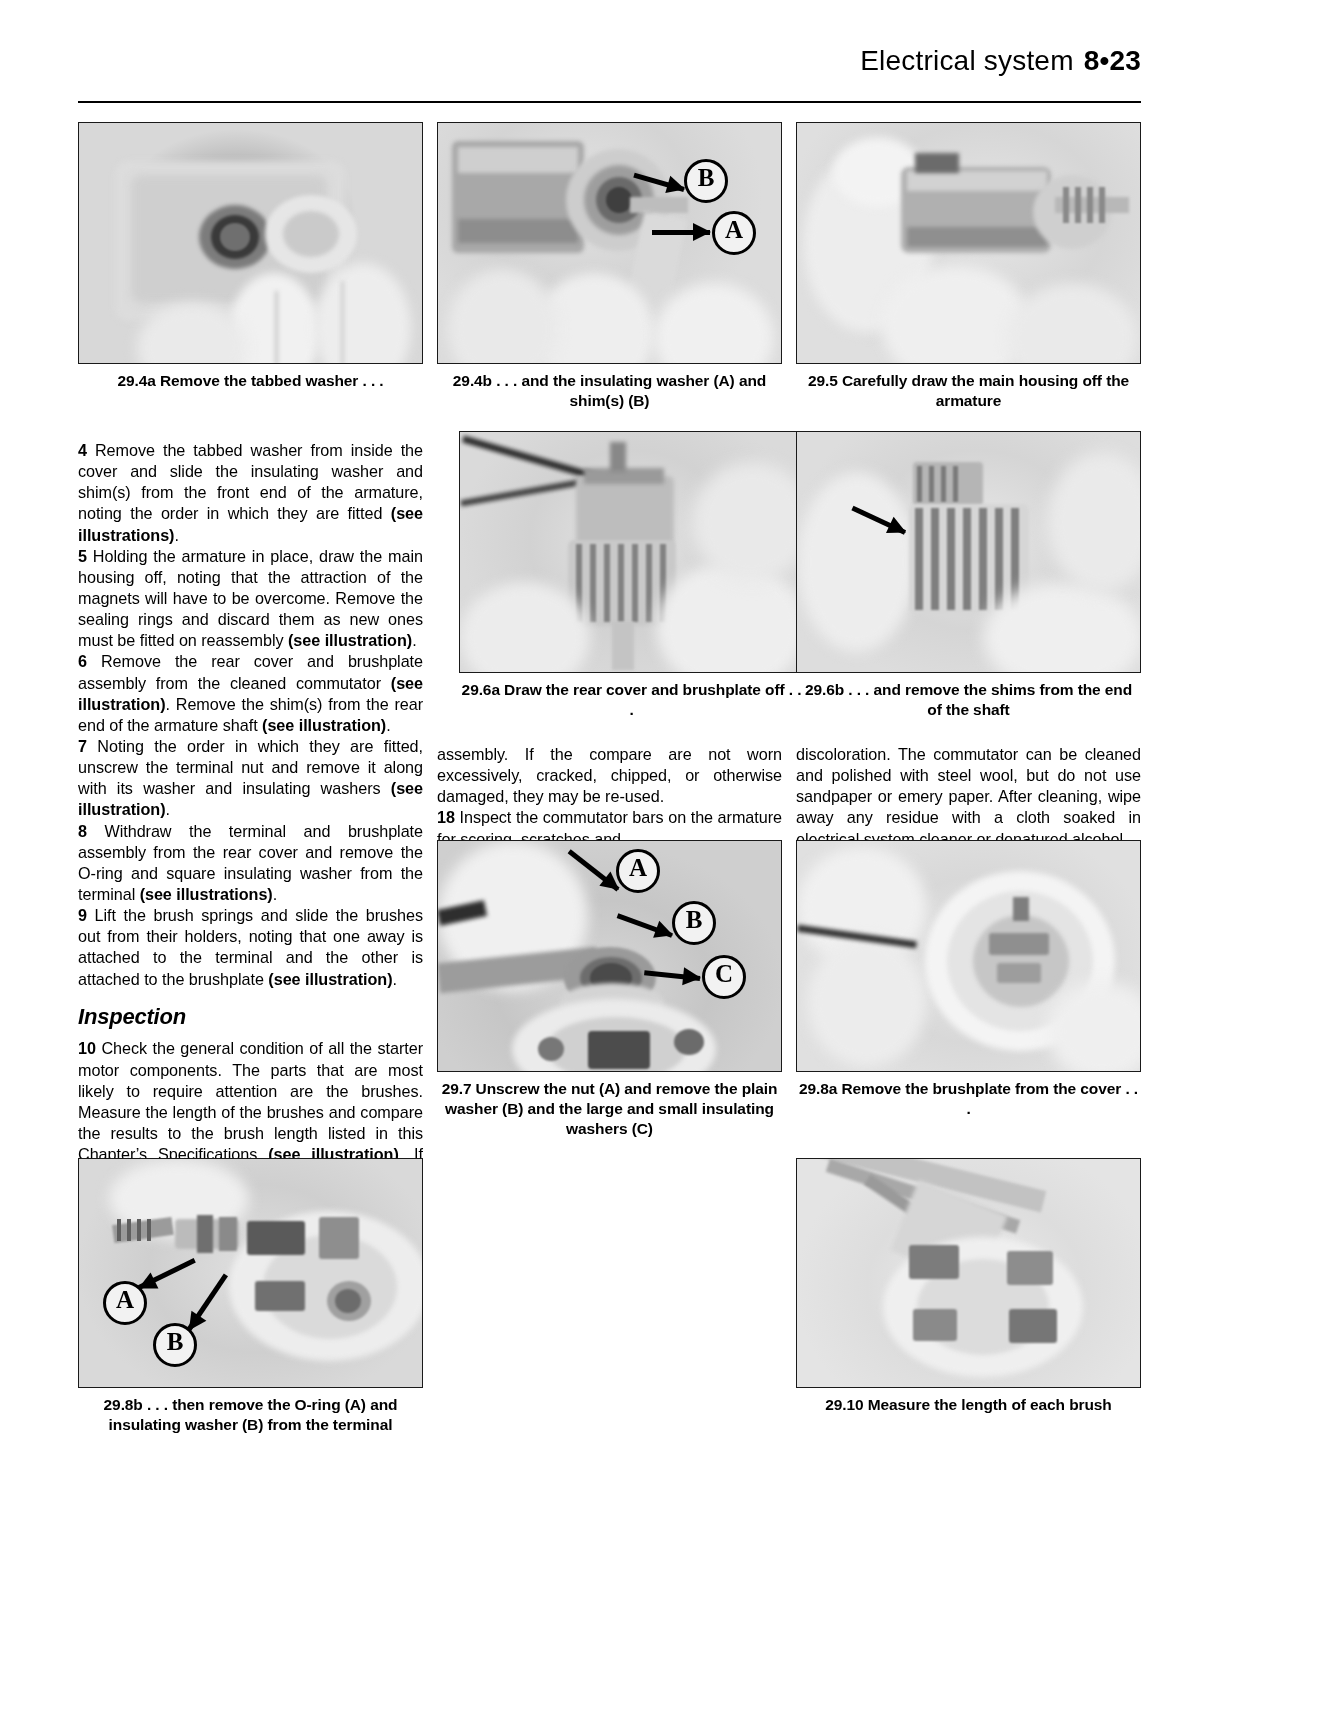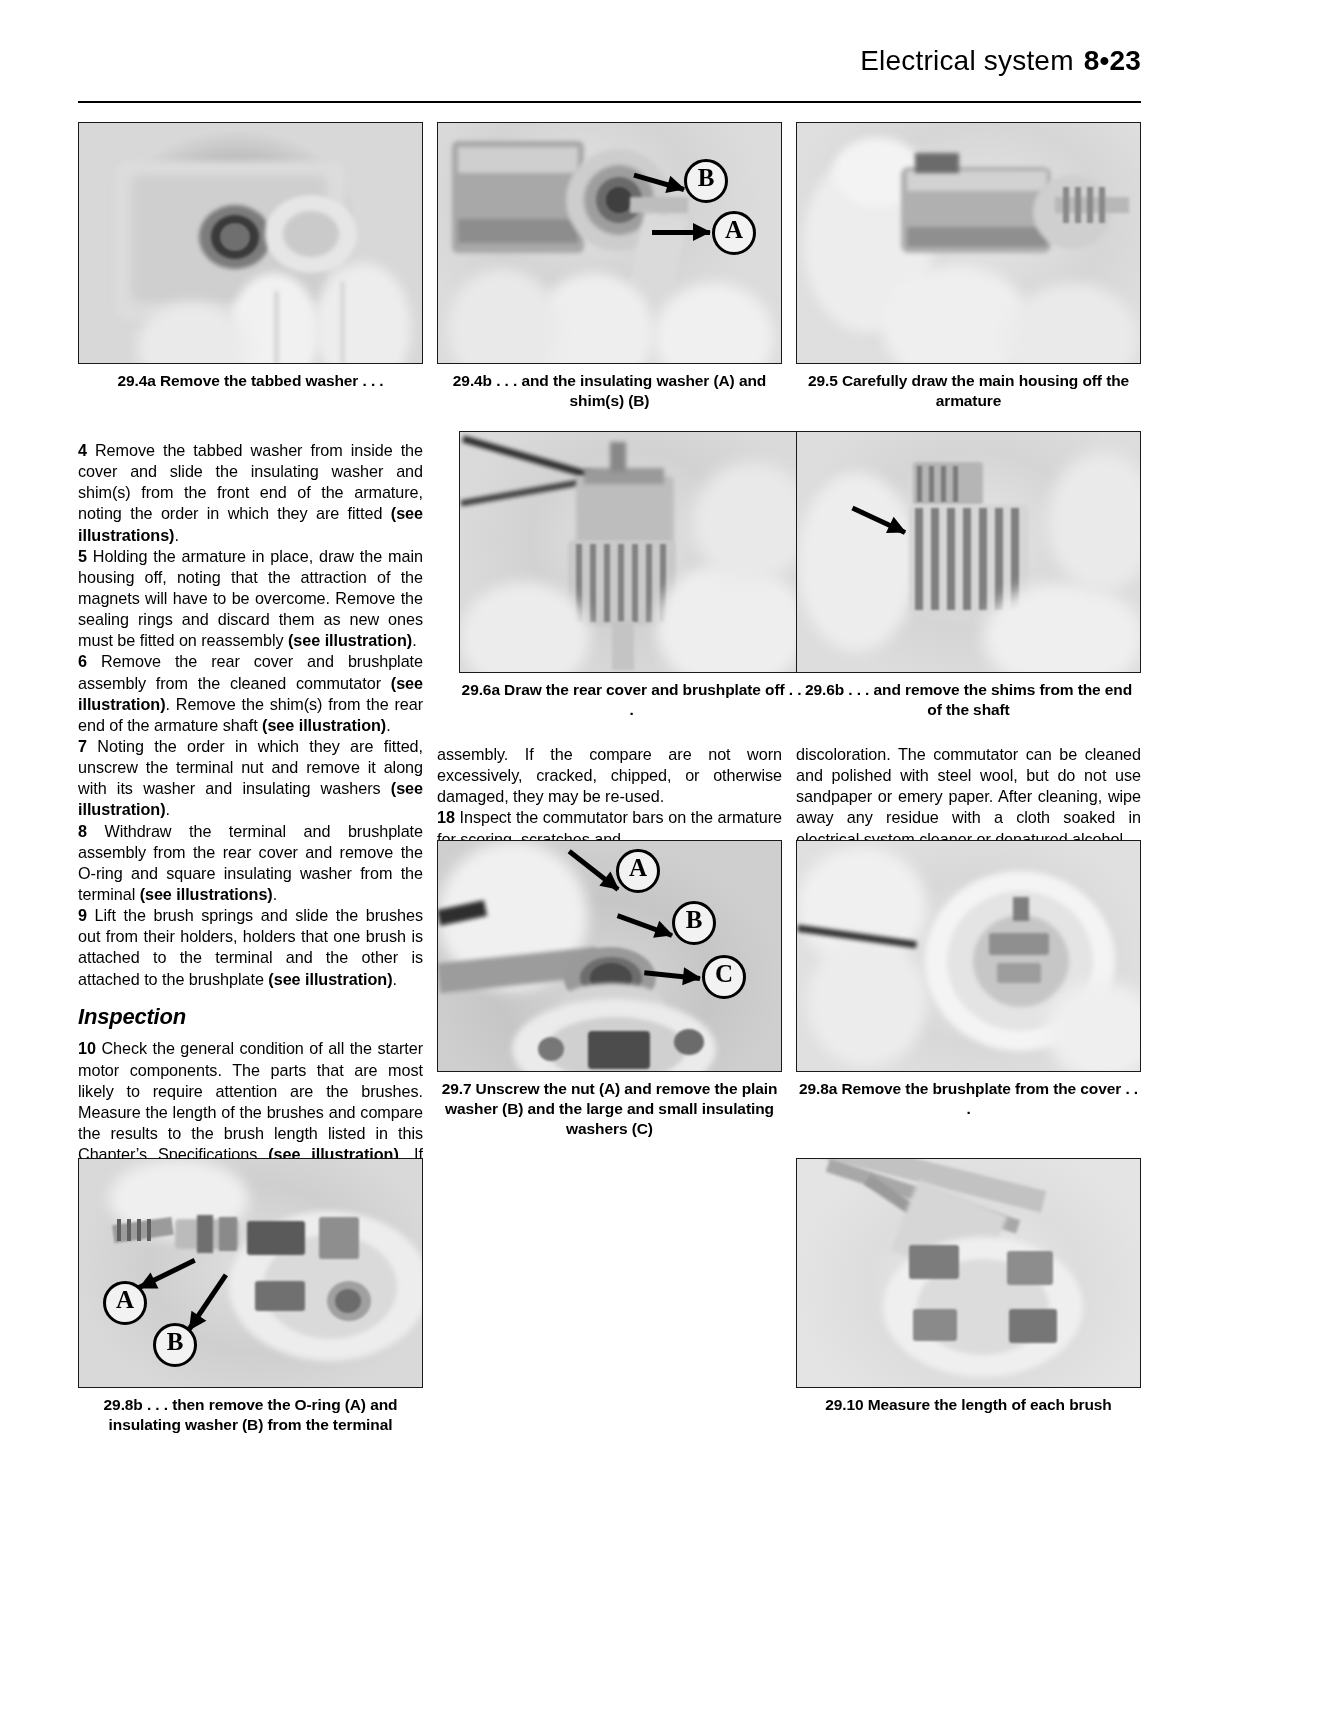--- a/index.html
+++ b/index.html
@@ -230,21 +230,21 @@
     </div>
     <div class="caption">29.5  Carefully draw the main housing off the armature</div>
   </div>
 
   <div class="col col-1 body-text" style="top:440px;">
     <p><b>4</b><span> Remove the tabbed washer from inside the cover and slide the insulating washer and shim(s) from the front end of the armature, noting the order in which they are fitted </span><b>(see illustrations)</b><span>.</span></p>
     <p><b>5</b><span> Holding the armature in place, draw the main housing off, noting that the attraction of the magnets will have to be overcome. Remove the sealing rings and discard them as new ones must be fitted on reassembly </span><b>(see illustration)</b><span>.</span></p>
     <p><b>6</b><span> Remove the rear cover and brushplate assembly from the cleaned commutator </span><b>(see illustration)</b><span>. Remove the shim(s) from the rear end of the armature shaft </span><b>(see illustration)</b><span>.</span></p>
     <p><b>7</b><span> Noting the order in which they are fitted, unscrew the terminal nut and remove it along with its washer and insulating washers </span><b>(see illustration)</b><span>.</span></p>
     <p><b>8</b><span> Withdraw the terminal and brushplate assembly from the rear cover and remove the O-ring and square insulating washer from the terminal </span><b>(see illustrations)</b><span>.</span></p>
-    <p><b>9</b><span> Lift the brush springs and slide the brushes out from their holders, holders that one brush is attached to the terminal and the other is attached to the brushplate </span><b>(see illustration)</b><span>.</span></p>
+    <p><b>9</b><span> Lift the brush springs and slide the brushes out from their holders, noting that one away is attached to the terminal and the other is attached to the brushplate </span><b>(see illustration)</b><span>.</span></p>
 
     <div class="sec-heading">Inspection</div>
 
     <p><b>10</b><span> Check the general condition of all the starter motor components. The parts that are most likely to require attention are the brushes. Measure the length of the brushes and compare the results to the brush length listed in this Chapter’s Specifications </span><b>(see illustration)</b><span>. If either of the brushes are worn beyond the service limit, renew the brushplate</span></p>
   </div>
 
   <div class="figure" style="left:459px; top:431px;">
     <div class="photo" style="height:240px;
          background:
            radial-gradient(ellipse 170px 150px at 50% 45%, #e4e4e4 0%, #d2d2d2 60%, #dadada 100%),

